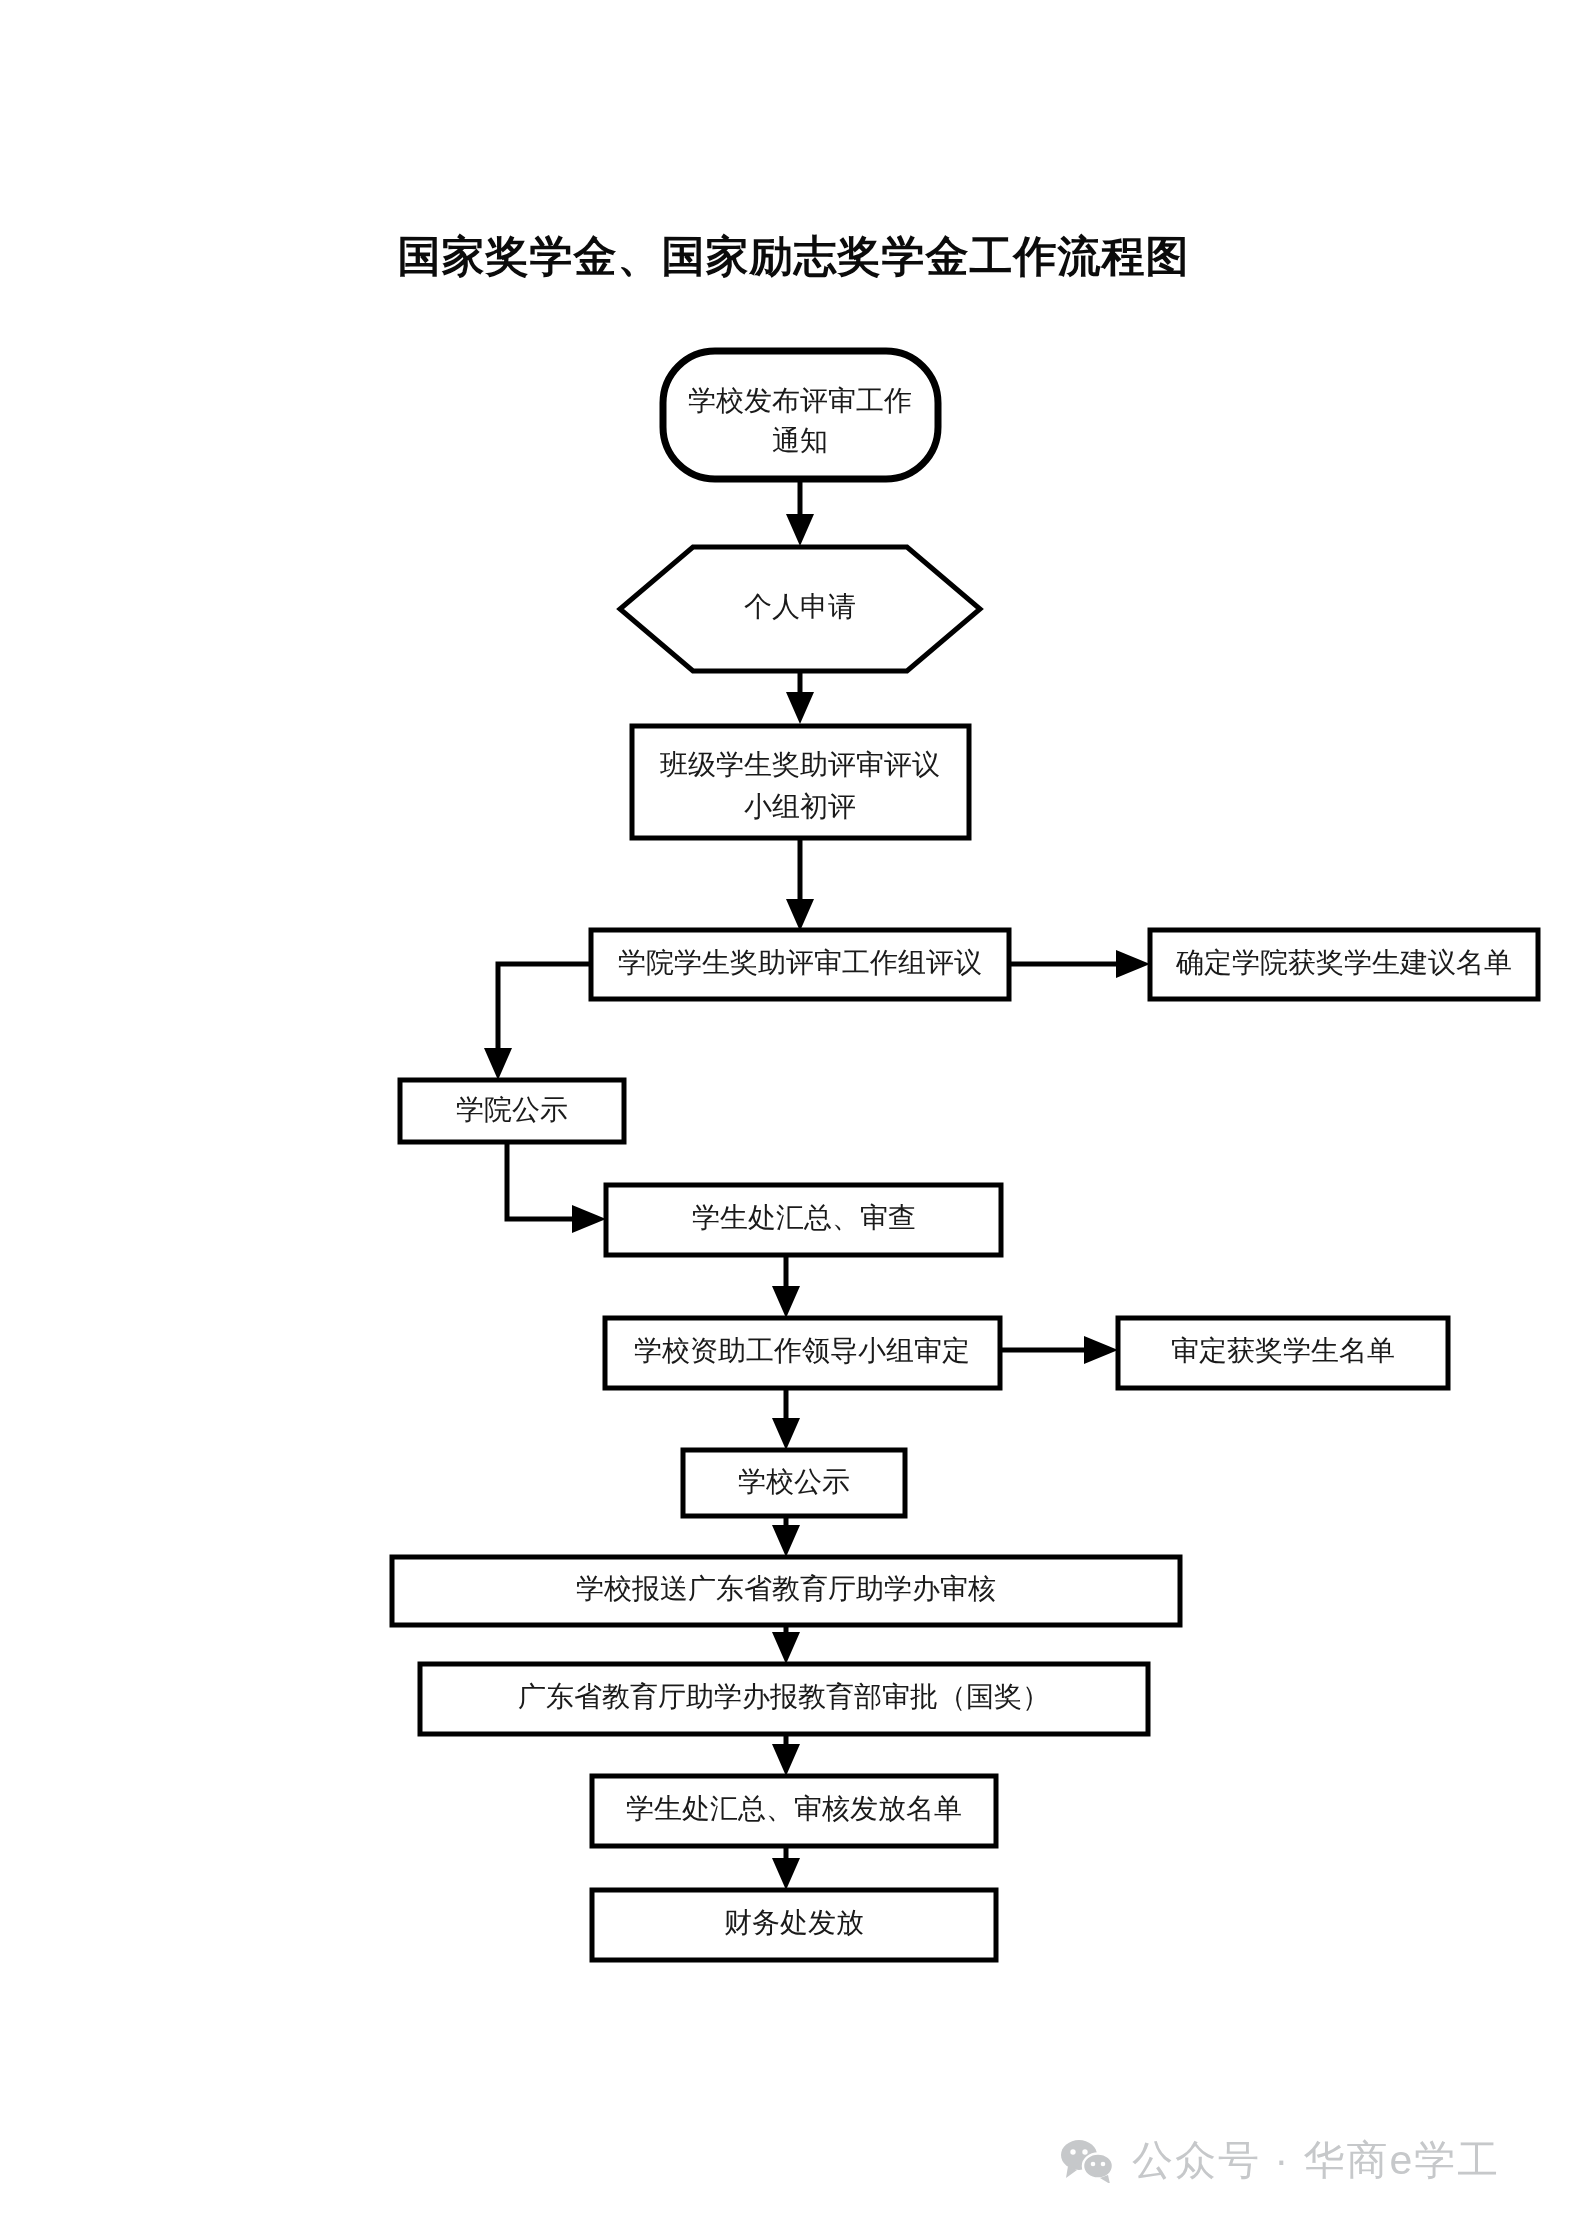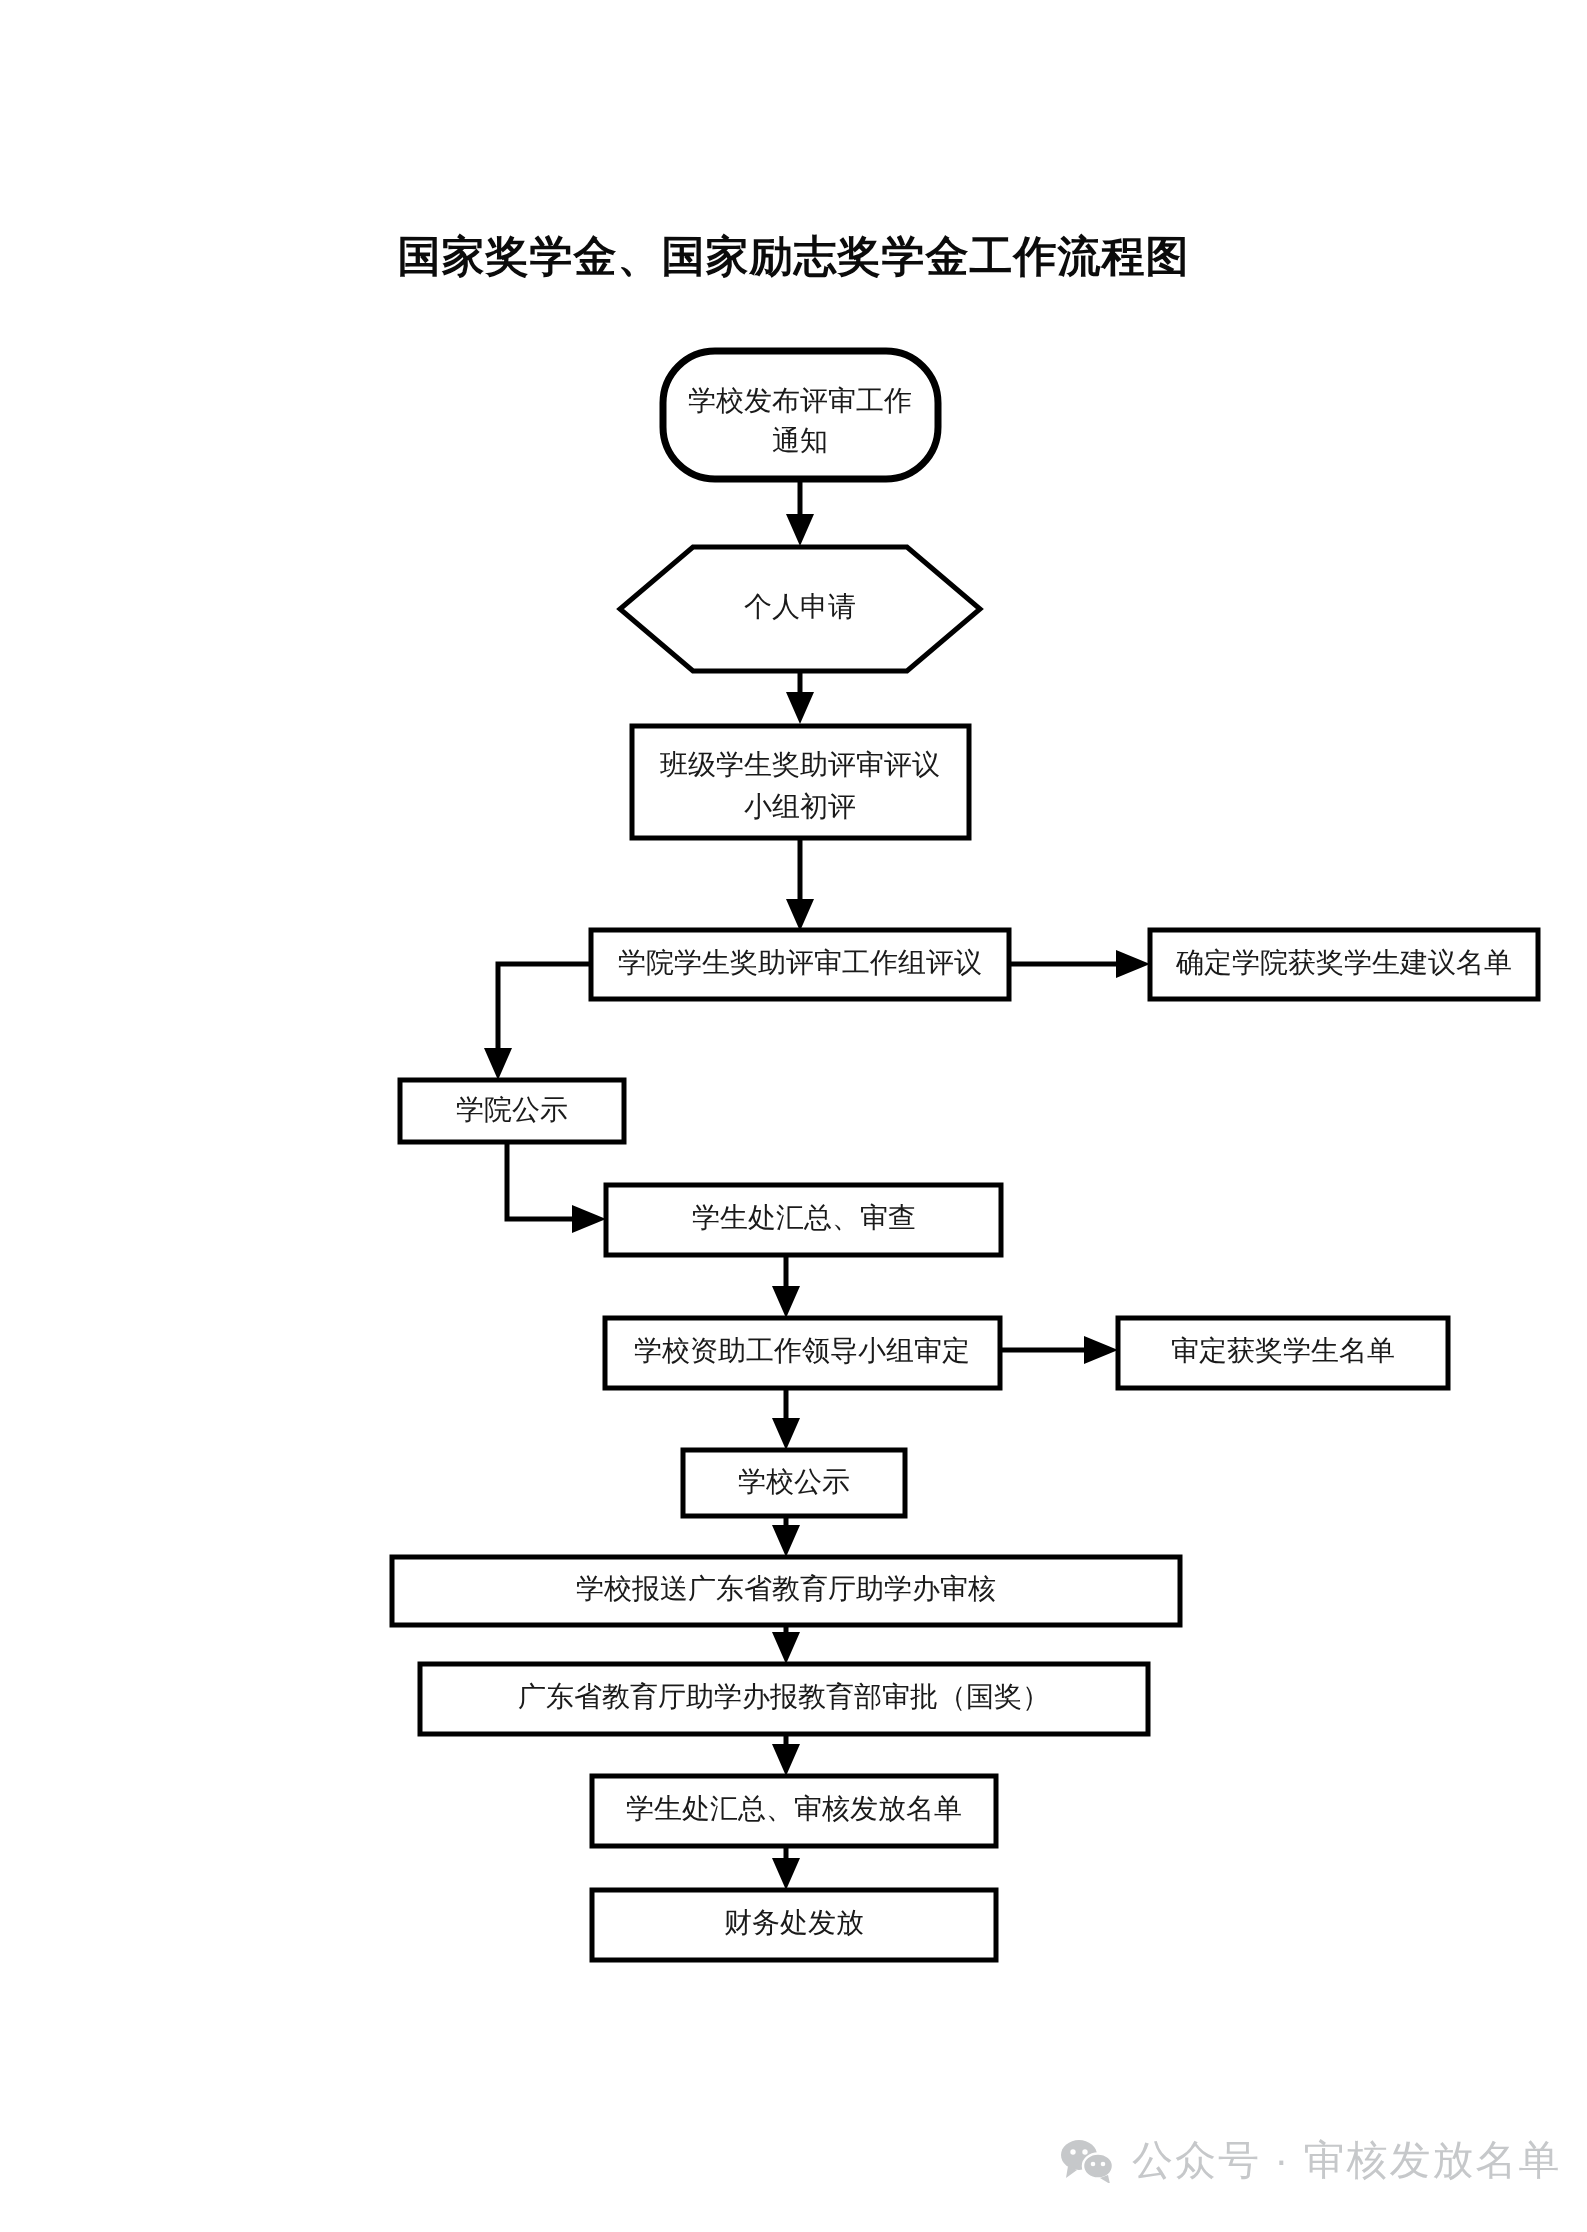--- a/index.html
+++ b/index.html
@@ -242,16 +242,16 @@
         <ellipse cx="19" cy="16" rx="18" ry="15" fill="#c6c8ca"></ellipse>
         <polygon points="8,27 6,39 17,31" fill="#c6c8ca"></polygon>
         <circle cx="13" cy="13" r="2.7" fill="#ffffff"></circle>
         <circle cx="25" cy="13" r="2.7" fill="#ffffff"></circle>
         <ellipse cx="38" cy="27" rx="15" ry="12.5" fill="#c6c8ca" stroke="#ffffff" stroke-width="2.5"></ellipse>
         <polygon points="48,36 50,45 40,39" fill="#c6c8ca"></polygon>
         <circle cx="33" cy="25" r="2.3" fill="#ffffff"></circle>
         <circle cx="43" cy="25" r="2.3" fill="#ffffff"></circle>
       </svg>
     </span>
-    <span class="wm-text">公众号 · 审核发放名单</span>
+    <span class="wm-text">公众号 · 华商e学工</span>
   </div>
 
 </div>
 
 </body></html>

